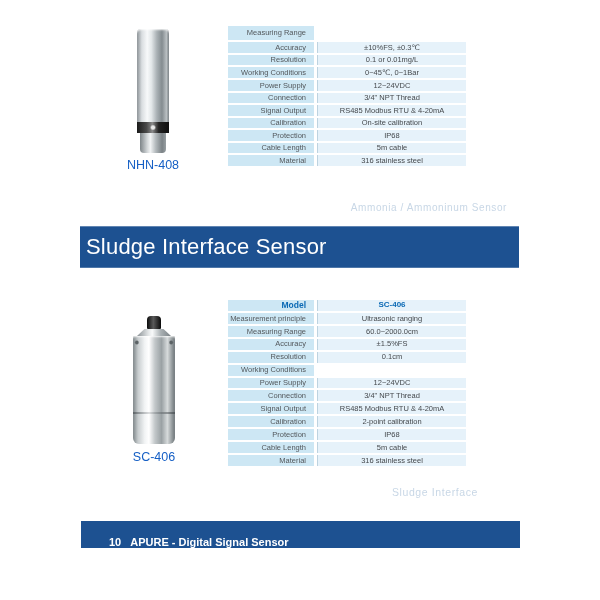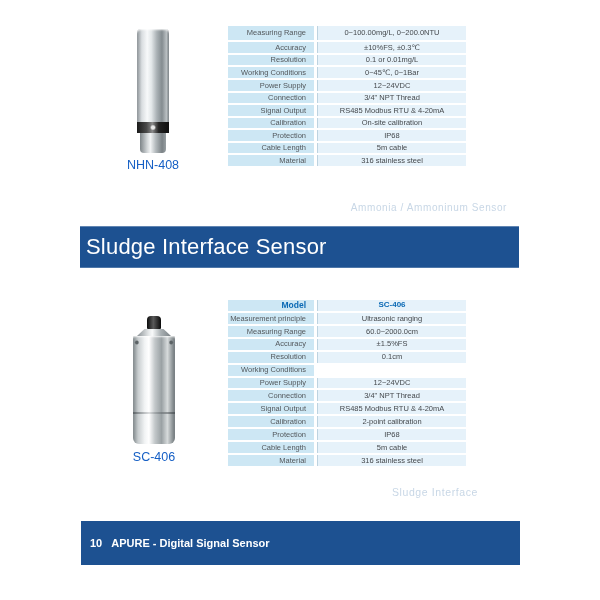--- a/index.html
+++ b/index.html
@@ -35,23 +35,23 @@
 
   
   .section-banner{
     position:absolute;left:80px;top:226px;width:439px;height:42px;
     background:var(--banner-blue,#1d5191);color:#fff;
     display:flex;align-items:center;padding-left:6px;box-sizing:border-box;
     font-size:22px;letter-spacing:0.2px;
     box-shadow:inset 0 1px 0 rgba(255,255,255,.30), inset 0 -1px 0 rgba(255,255,255,.22);
   }
   .footer-bar{
-    position:absolute;left:81px;top:521px;width:439px;height:44px;
+    position:absolute;left:81px;top:521px;width:439px;height:27px;
     background:var(--banner-blue,#1d5191);color:#fff;
-    display:flex;align-items:center;padding-left:9px;box-sizing:border-box;
+    display:flex;align-items:flex-end;padding-left:28px;box-sizing:border-box;
     font-size:11px;font-weight:bold;
   }
   .footer-bar .page-num{margin-right:9px;}
 
   
   .watermark{position:absolute;color:var(--watermark,#c8d7e6);letter-spacing:0.6px;}
   .wm-ammonia{top:202px;right:93px;font-size:10px;}
   .wm-sludge{top:486px;right:122px;font-size:10.5px;}
 
   
@@ -113,21 +113,20 @@
     <div class="body"></div>
     <div class="band"></div>
     <div class="tip"></div>
   </div>
   <div class="product-label lbl-nhn">NHN-408</div>
 
   <div id="ammonia-table" class="spec-table" style="top:26px;height:140px;">
 
       <div class="row">
         <div class="cell label">Measuring Range</div>
-        <div class="cell value">0~100.00mg/L, 0~200.0NTU</div>
       </div>
 
       <div class="row">
         <div class="cell label">Accuracy</div>
         <div class="cell value">±10%FS, ±0.3℃</div>
       </div>
 
       <div class="row">
         <div class="cell label">Resolution</div>
         <div class="cell value">0.1 or 0.01mg/L</div>

